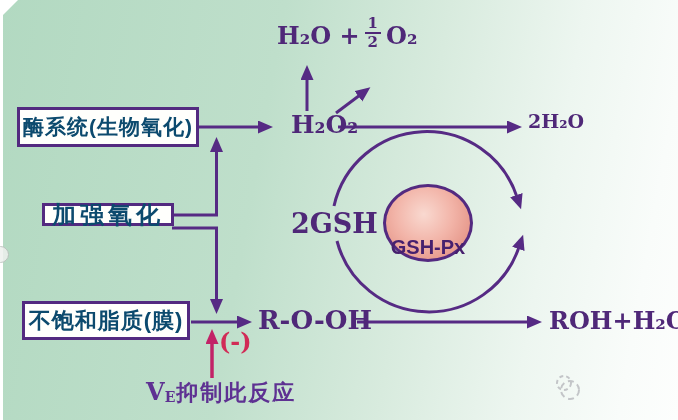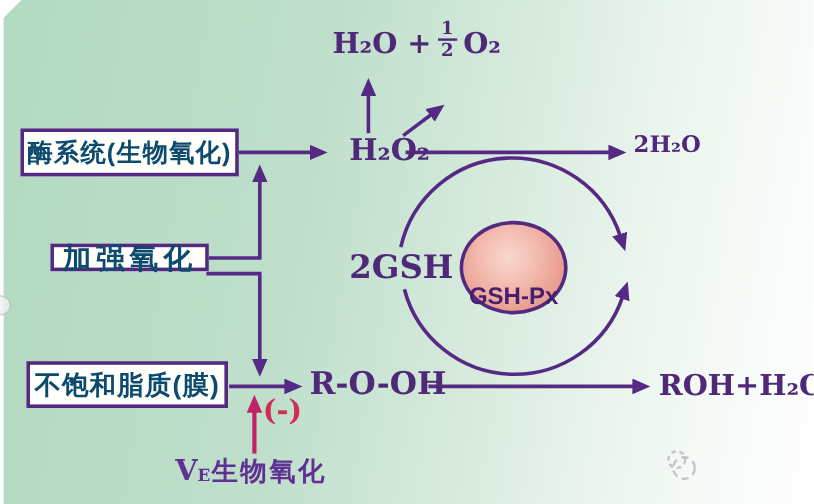--- a/index.html
+++ b/index.html
@@ -117,21 +117,21 @@
   <div class="chem lbl-h2o2">H₂O₂</div>
   <div class="chem lbl-2h2o">2H₂O</div>
   <div class="chem lbl-2gsh">2GSH</div>
   <div class="chem lbl-rooh">R-O-OH</div>
   <div class="chem lbl-rohh2o">ROH+H₂O</div>
   <div class="chem lbl-minus">(-)</div>
 
   <div class="chem lbl-ve">
     <span class="ve-v">V</span>
     <span class="ve-sub">E</span>
-    <span class="ve-cjk">生物氧化</span>
+    <span class="ve-cjk">抑制此反应</span>
   </div>
 
   <div class="enzyme-ellipse">
     <span>GSH-Px</span>
   </div>
 
   <div class="watermark">
     <svg width="32" height="28" viewBox="0 0 32 28">
       <circle cx="11" cy="10" r="7" fill="none" stroke="#c3c5c8" stroke-width="2" stroke-dasharray="4 3"></circle>
       <circle cx="17" cy="17" r="9" fill="none" stroke="#c3c5c8" stroke-width="2" stroke-dasharray="6 4"></circle>

